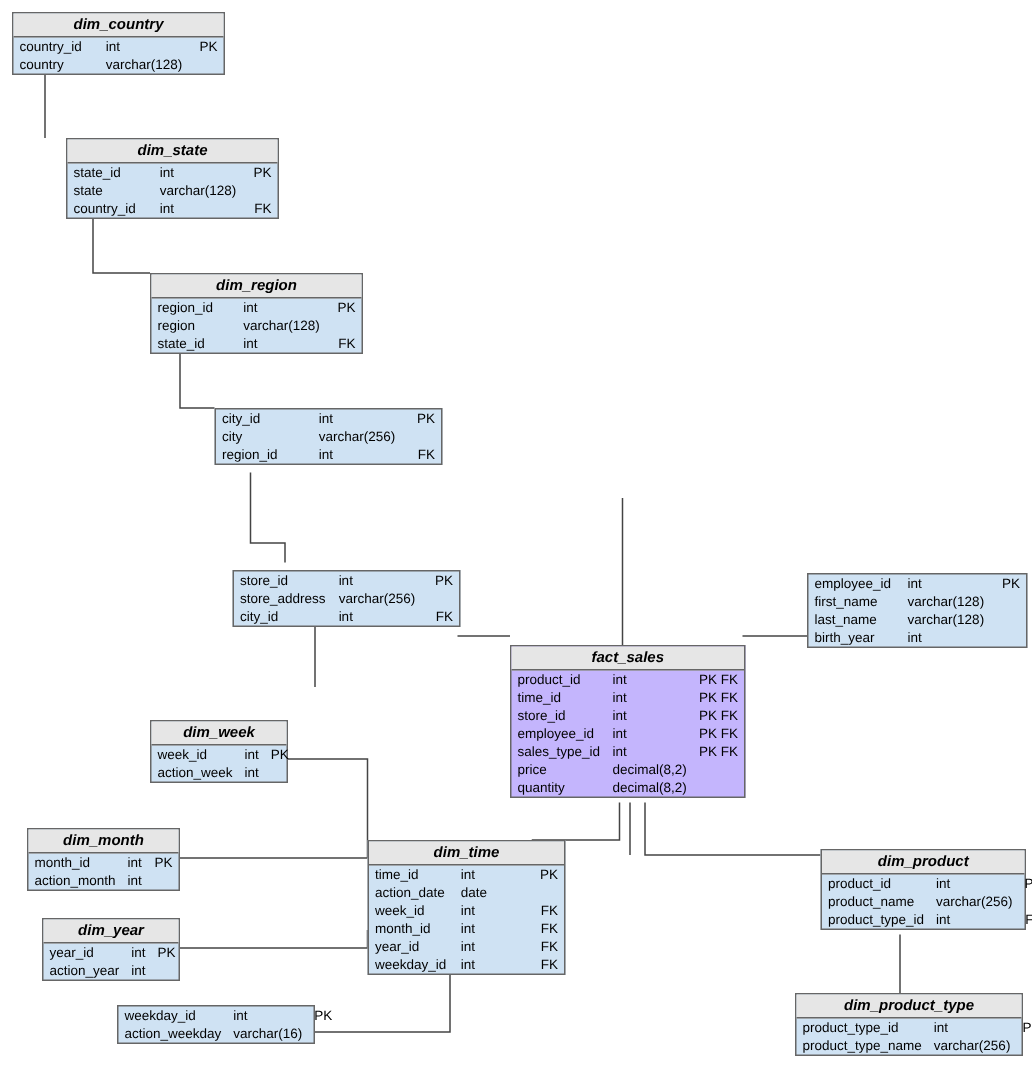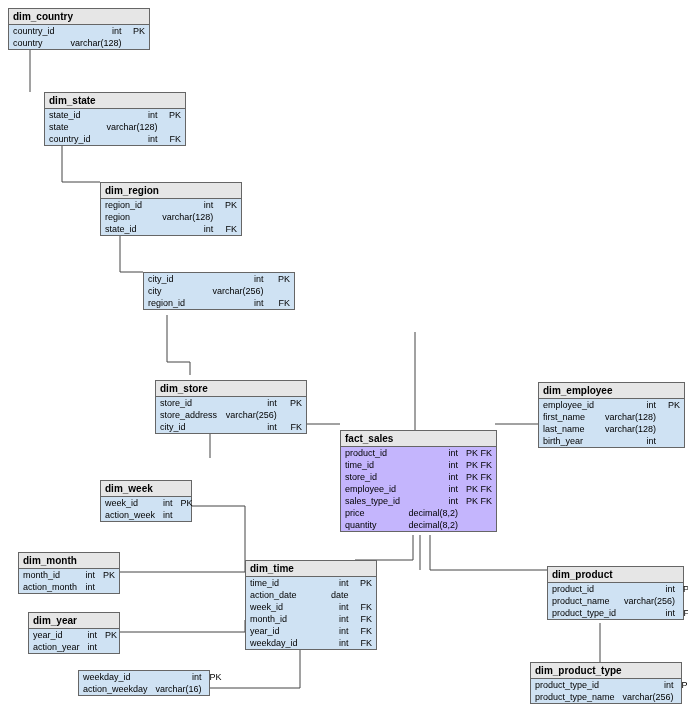--- a/index.html
+++ b/index.html
@@ -1,24 +1,24 @@
 <!DOCTYPE html>
 <html><head>
 <meta charset="utf-8">
 <style>
   html,body{margin:0;padding:0;background:#fff;font-family:Arial,Helvetica,sans-serif;font-size:10px;color:#000;}
   .canvas{position:relative;width:688px;height:722px;}
   .entity{position:absolute;border:1px solid #666;background:#cfe2f3;}
   .entity.fact{background:#c4b5fd;}
-  .entity-title{background:#e6e6e6;border-bottom:1px solid #666;font-weight:bold;padding:2px 4px;font-size:10px;}
+  .entity-title{background:#e6e6e6;border-bottom:1px solid #666;text-align:center;font-weight:bold;padding:2px 4px;font-size:10px;font-style:italic;}
   .rows{display:table;width:100%;}
   .row{display:table-row;}
   .row>span{display:table-cell;padding:1px 4px;font-size:9px;white-space:nowrap;vertical-align:top;}
   .row>span.col-name{width:44%;}
-  .row>span.col-type{width:38%;text-align:right;}
+  .row>span.col-type{width:38%;}
   .row>span.col-key{width:18%;text-align:right;}
   svg.links{position:absolute;left:0;top:0;width:688px;height:722px;pointer-events:none;}
   svg.links line, svg.links path{stroke:#444;stroke-width:1;fill:none;}
 </style>
 </head>
 <body>
 <div class="canvas">
 
 <svg class="links">
 
@@ -112,21 +112,20 @@
         </div>
         <div class="row">
           <span class="col-name">region_id</span>
           <span class="col-type">int</span>
           <span class="col-key">FK</span>
         </div>
       </div>
 </div>
 
 <div class="entity" style="left:155px;top:380px;width:150px">
-  <div class="entity-title">dim_store</div>
   <div class="rows" id="rows-dim_store">
         <div class="row">
           <span class="col-name">store_id</span>
           <span class="col-type">int</span>
           <span class="col-key">PK</span>
         </div>
         <div class="row">
           <span class="col-name">store_address</span>
           <span class="col-type">varchar(256)</span>
           <span class="col-key"></span>
@@ -134,21 +133,20 @@
         <div class="row">
           <span class="col-name">city_id</span>
           <span class="col-type">int</span>
           <span class="col-key">FK</span>
         </div>
       </div>
 </div>
 
 
 <div class="entity" style="left:538px;top:382px;width:145px">
-  <div class="entity-title">dim_employee</div>
   <div class="rows" id="rows-dim_employee">
         <div class="row">
           <span class="col-name">employee_id</span>
           <span class="col-type">int</span>
           <span class="col-key">PK</span>
         </div>
         <div class="row">
           <span class="col-name">first_name</span>
           <span class="col-type">varchar(128)</span>
           <span class="col-key"></span>

